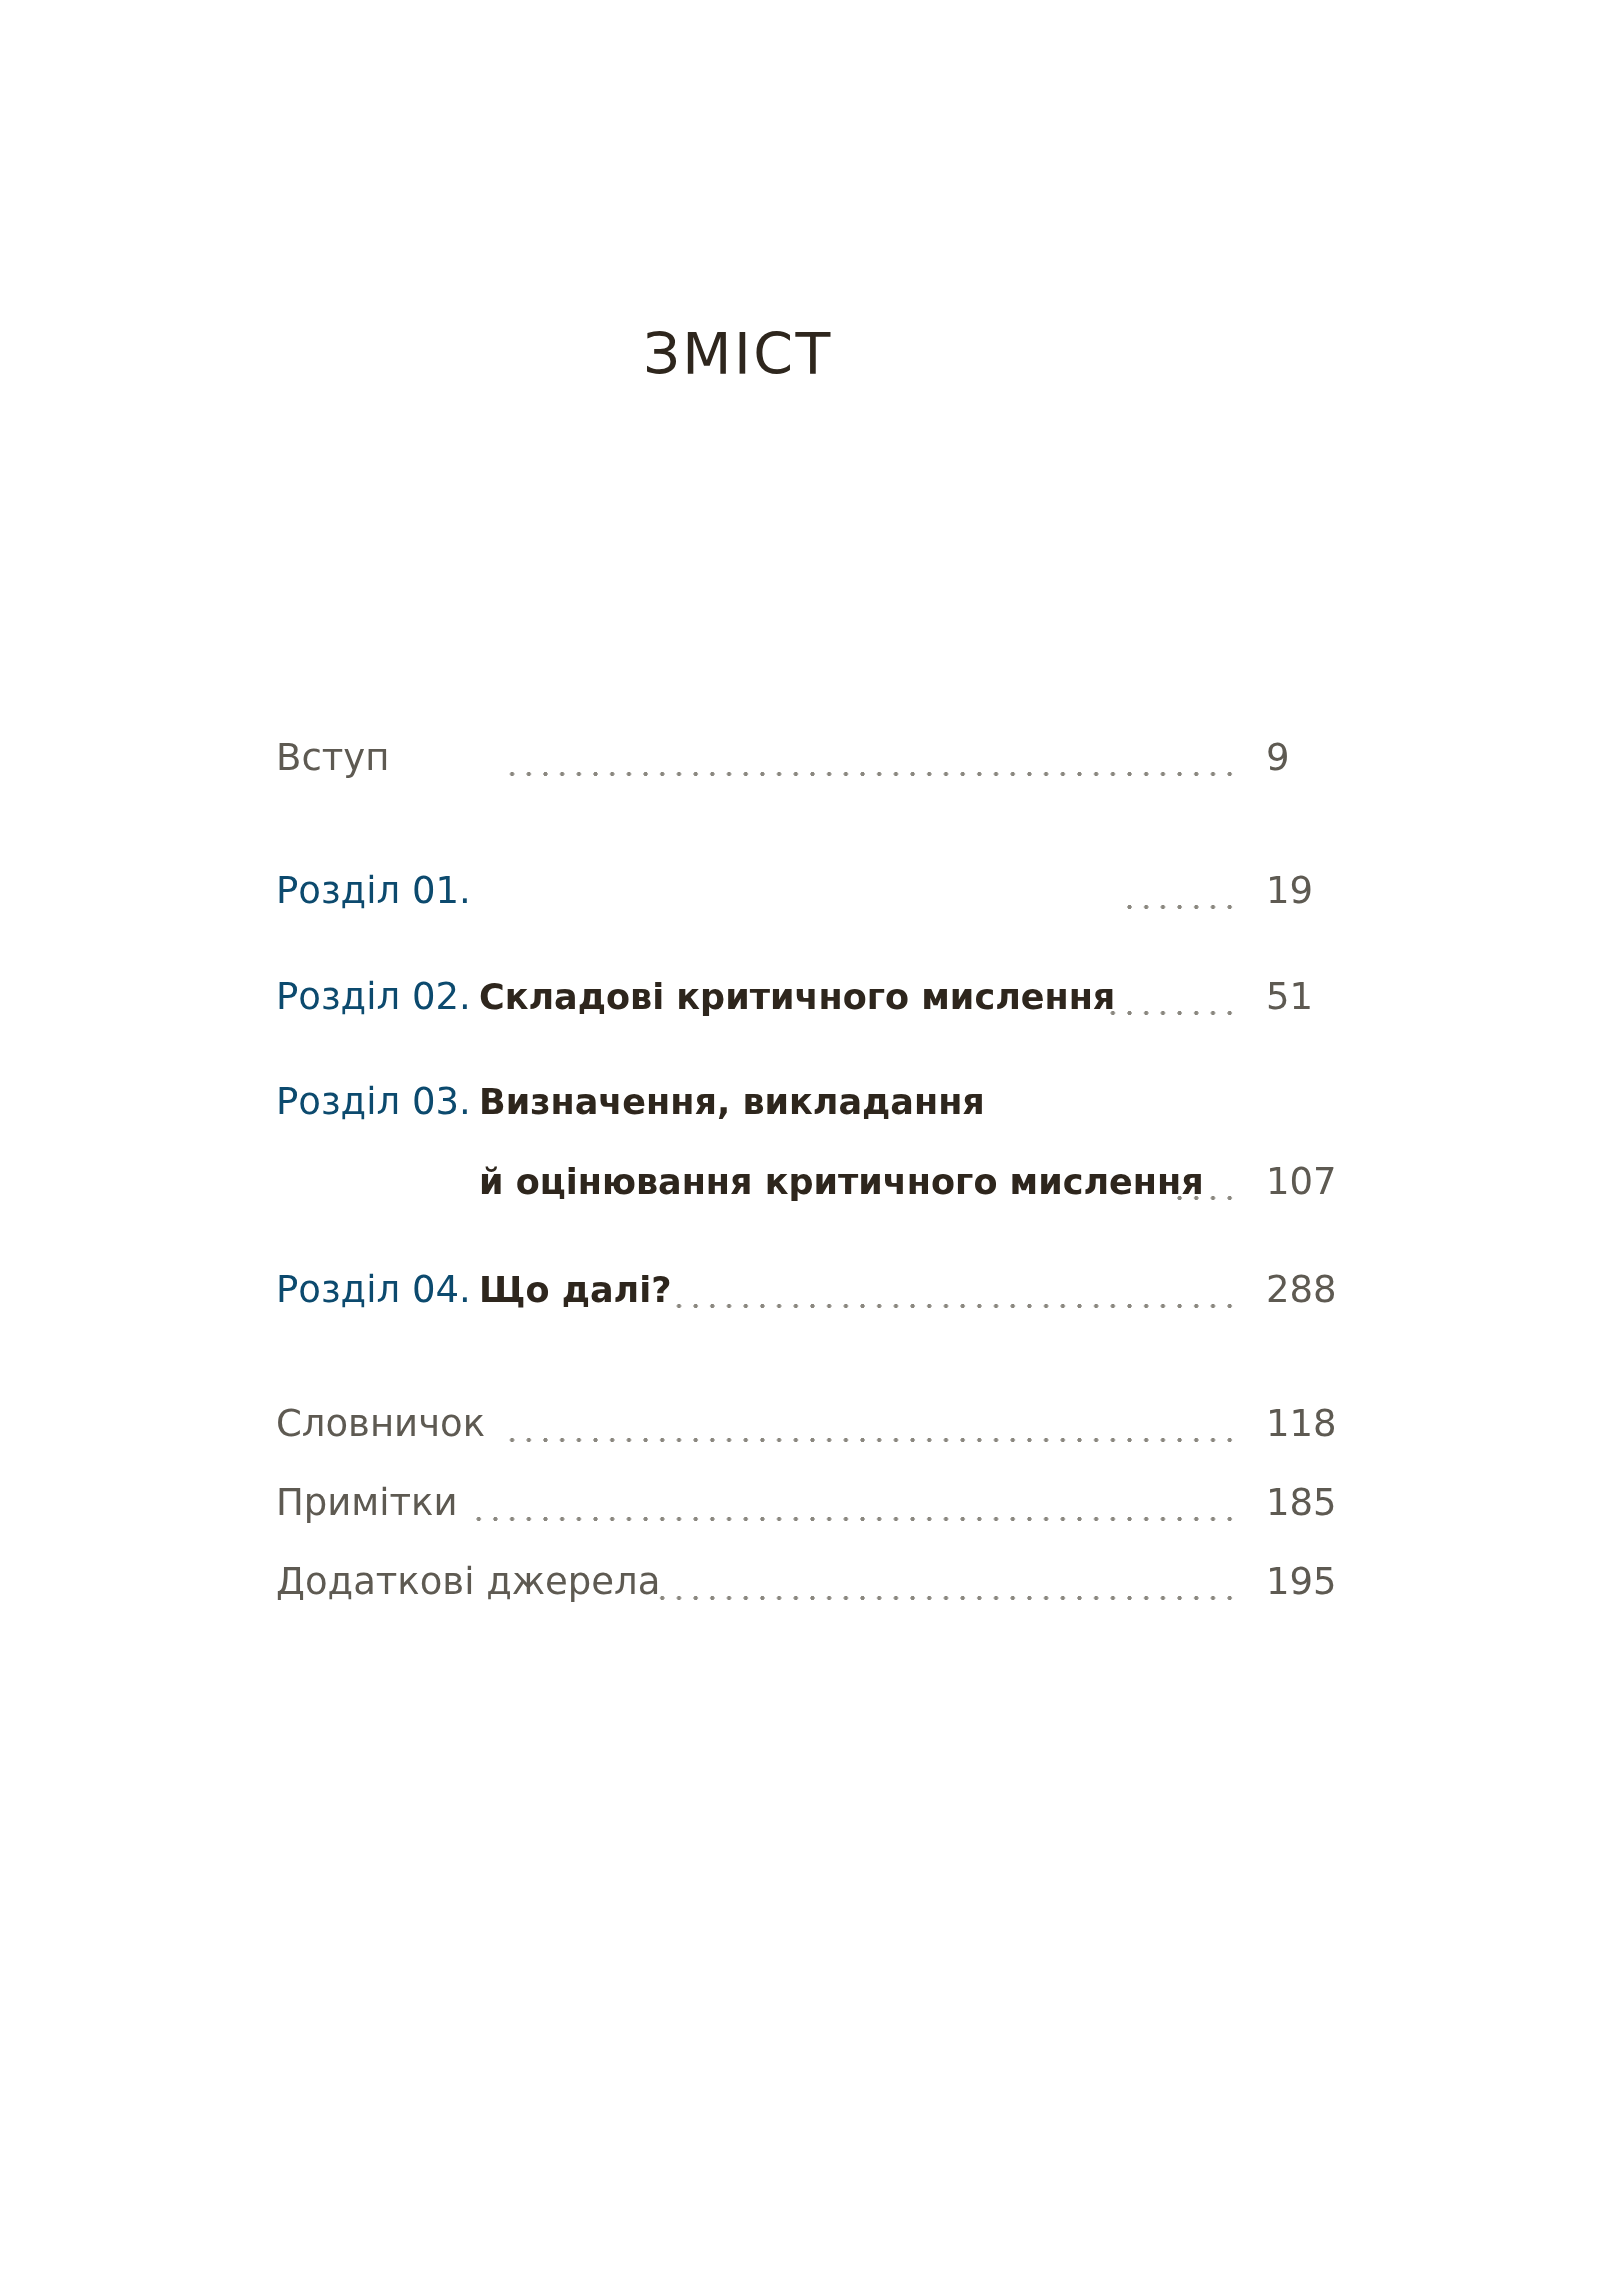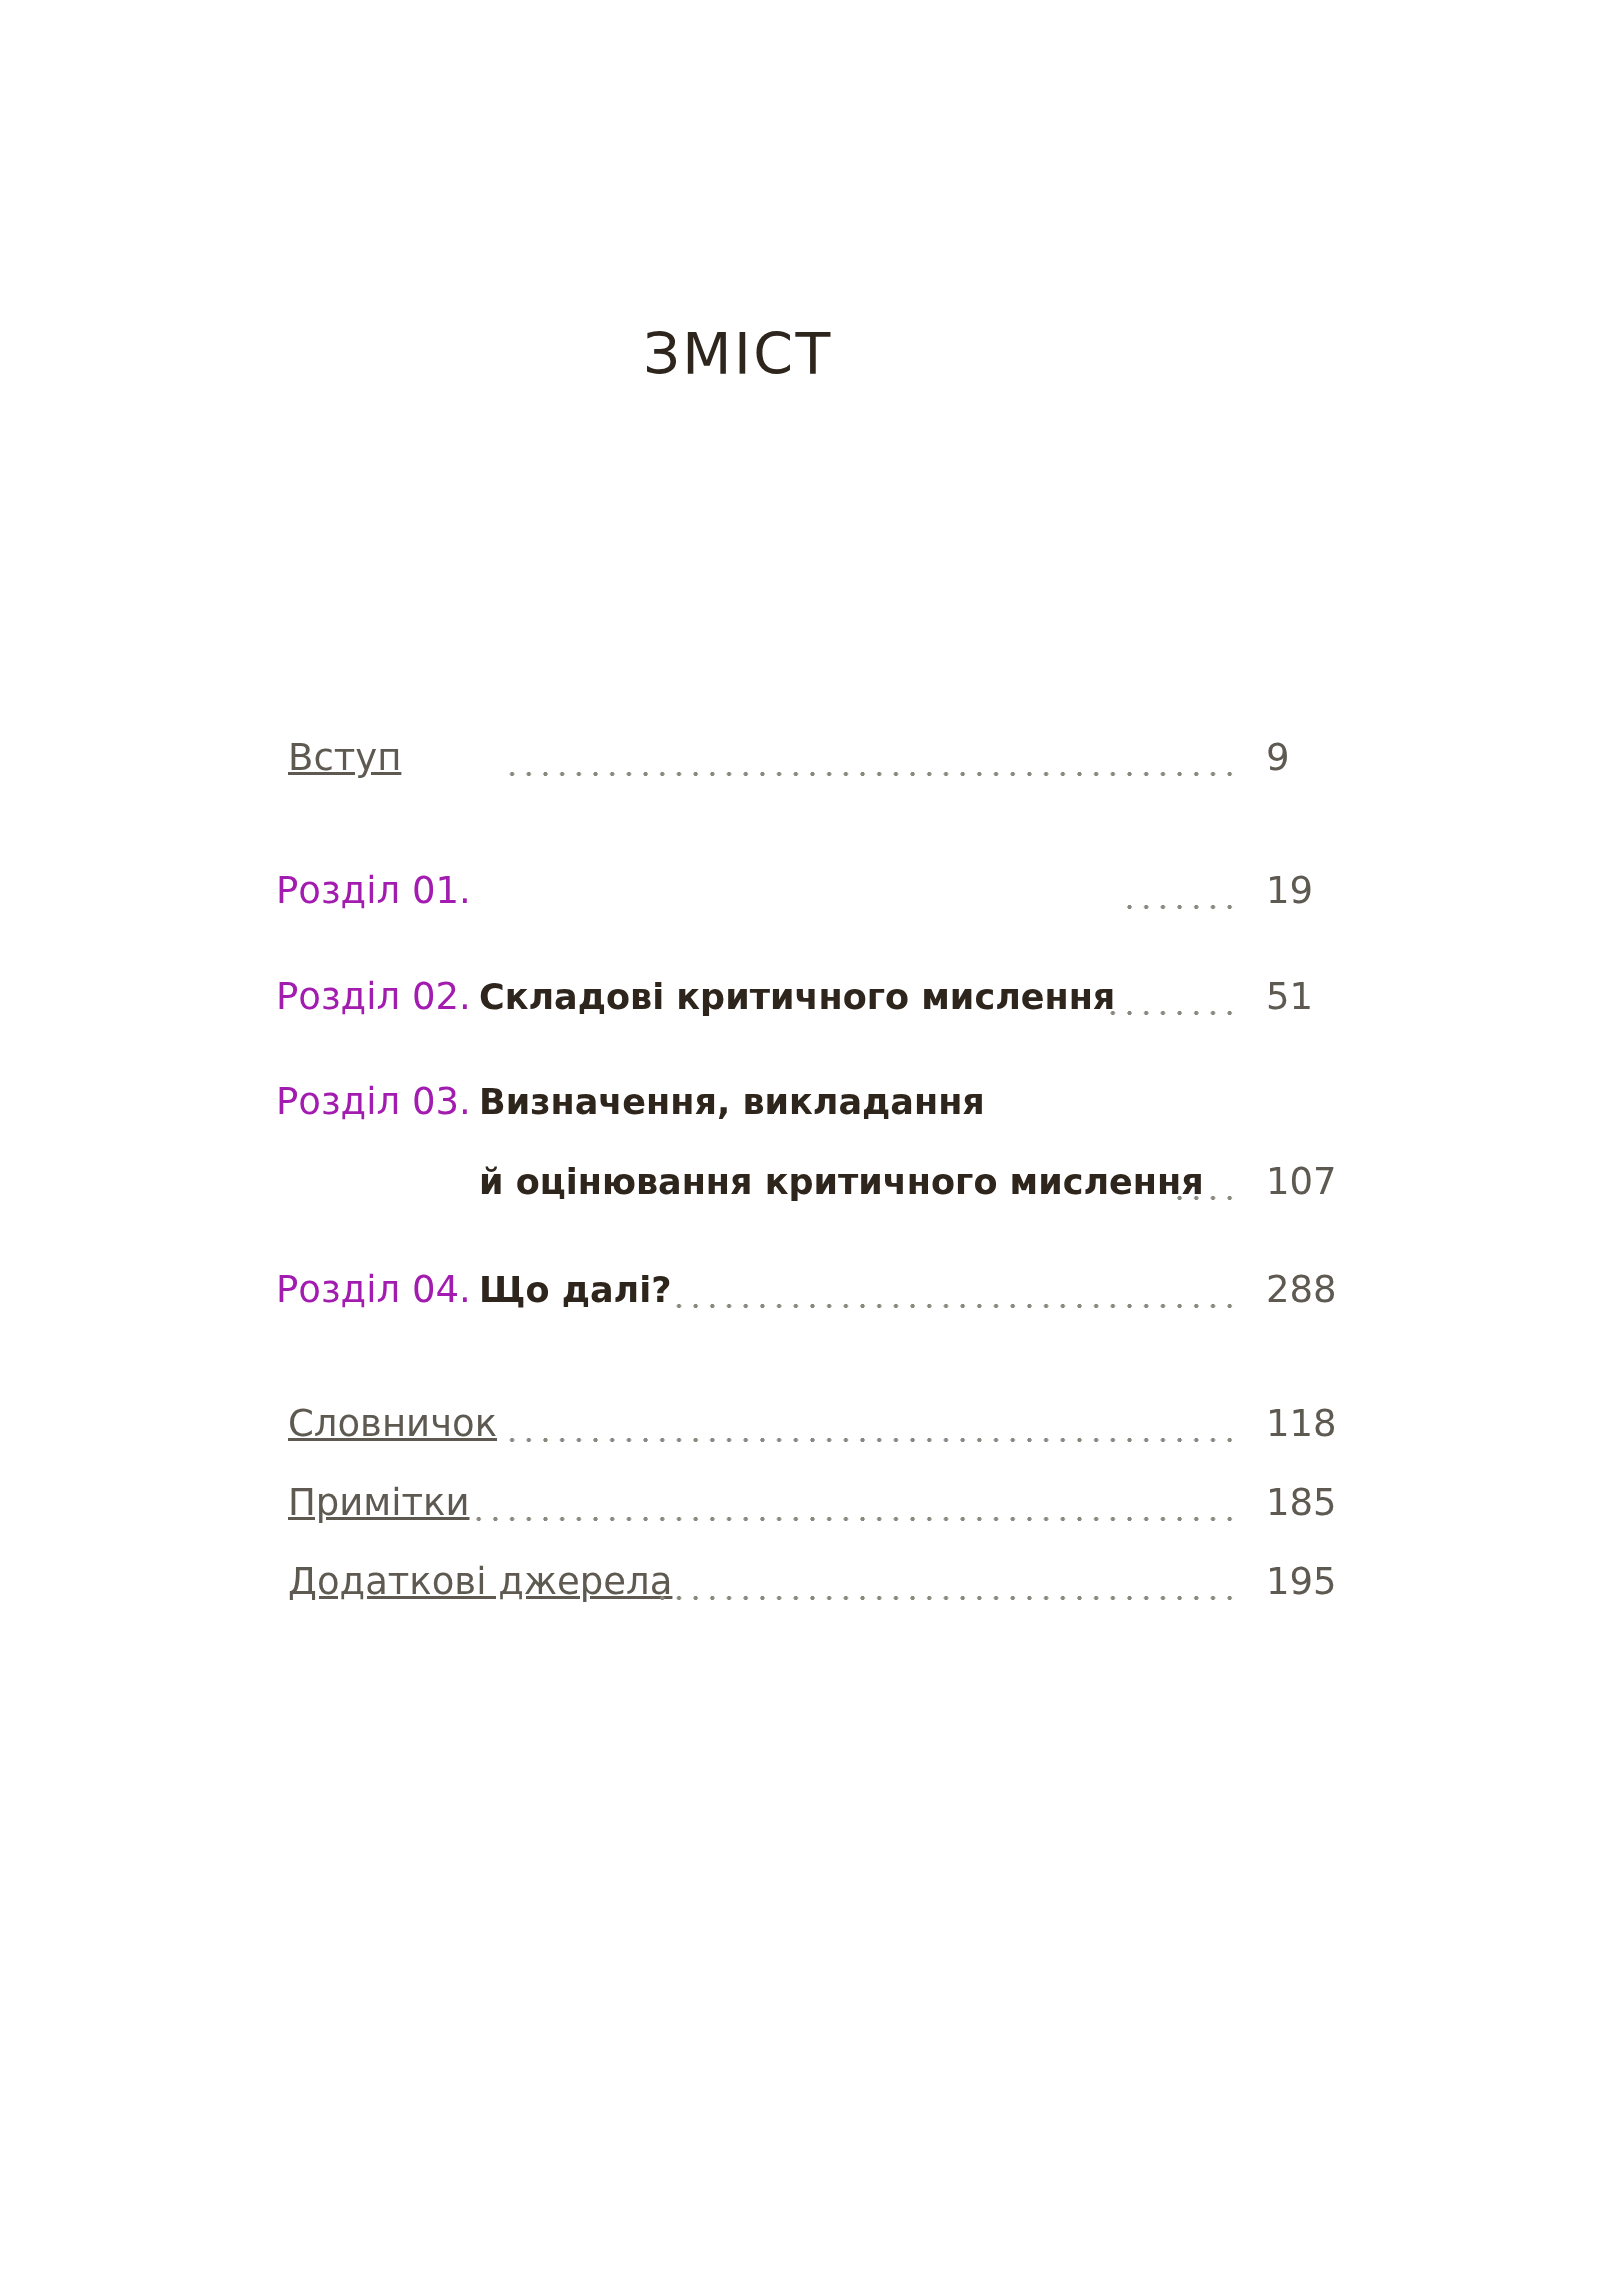--- a/index.html
+++ b/index.html
@@ -33,37 +33,36 @@
       height: 50px;
       width: 1088px;
       font-size: 37px;
       line-height: 50px;
       white-space: nowrap;
     }
     .toc-line .label {
       position: absolute;
       left: 0;
       bottom: 0;
-      color: #a21caf;
+      color: #0c4a6e;
       margin-top: 48px;
     }
     .toc-line .title {
       position: absolute;
       left: 203px;
       bottom: 0;
       color: #2e261d;
       font-weight: bold;
       font-size: 35px;
     }
     .toc-line .title.plain {
-      left: 12px;
+      left: 0;
       font-weight: normal;
       color: #5e5a52;
       font-size: 37px;
-      text-decoration: underline;
     }
     .toc-line .dots {
       position: absolute;
       bottom: 5px;
       right: 126px;
       height: 8.4px;
       background-image: radial-gradient(circle, #8a877f 1.9px, transparent 2.3px);
       background-size: 16.7px 8.4px;
       background-repeat: repeat-x;
       background-position: right center;

